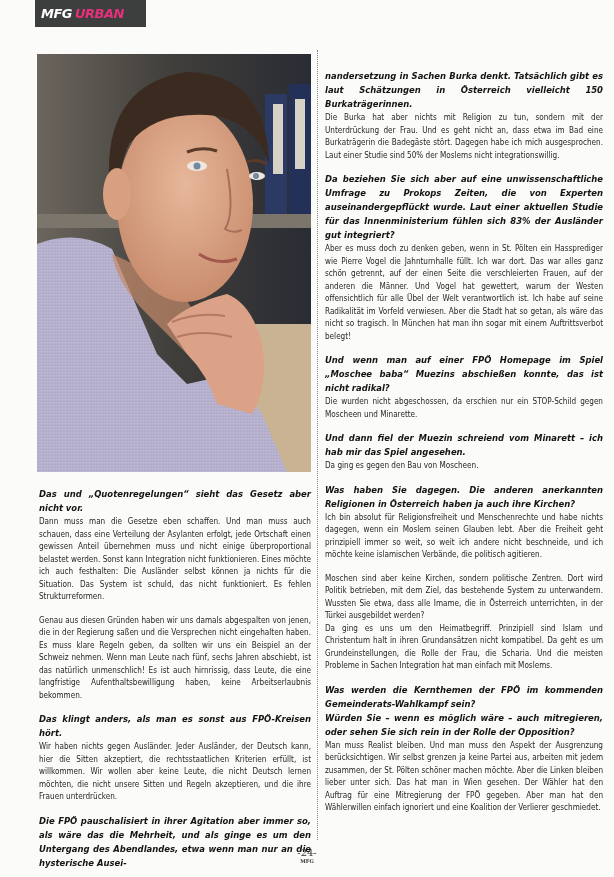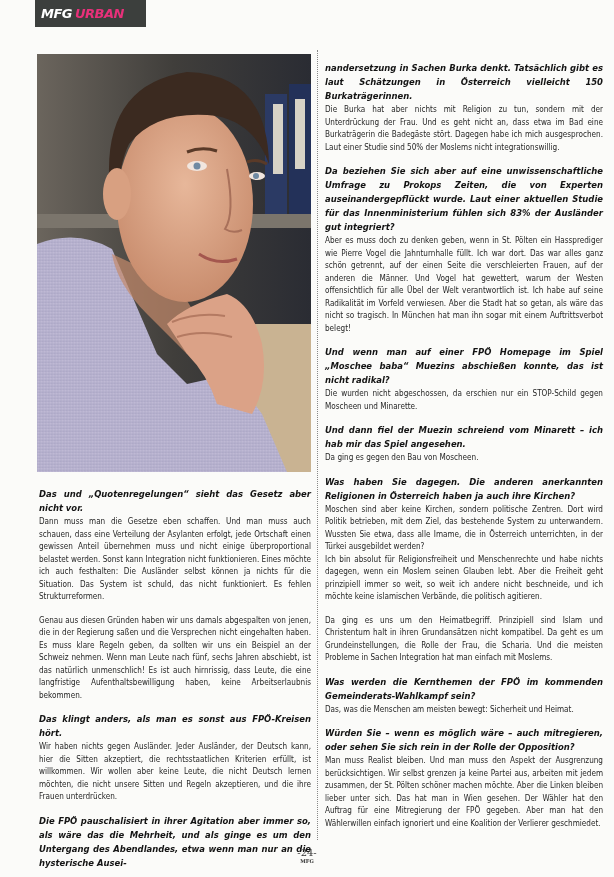--- a/index.html
+++ b/index.html
@@ -22,21 +22,21 @@
     position: absolute; left: 317px; top: 50px; height: 790px; border-left: 1px dotted #888;
   }
   .col {
     position: absolute; font-size: 8.1px; line-height: 12.5px; text-align: justify;
   }
   .col-left { left: 39px; top: 487px; width: 272px; }
   .col-right { left: 325px; top: 53px; width: 278px; }
   .q { font-weight: bold; font-style: italic; font-size: 9.4px; line-height: 14px; color: #141414; }
   .a { margin-bottom: 11px; color: #262626; }
   .a.last { margin-bottom: 6px; }
-  .q.cont { margin-top: 8px; }
+  .q.cont { margin-top: 16px; }
   .footer {
     position: absolute; left: 0; width: 614px; top: 848px; text-align: center;
     font-family: "DejaVu Serif", serif; color: #333;
   }
   .footer .pg { font-size: 10px; font-weight: normal; line-height: 10px; }
   .footer .mag { font-size: 5px; font-weight: bold; line-height: 6px; }
 </style>
 </head>
 <body>
 
@@ -113,27 +113,26 @@
   <div class="q">Da beziehen Sie sich aber auf eine unwissenschaftliche Umfrage zu Prokops Zeiten, die von Experten auseinandergepflückt wurde. Laut einer aktuellen Studie für das Innenministerium fühlen sich 83% der Ausländer gut integriert?</div>
   <div class="a">Aber es muss doch zu denken geben, wenn in St. Pölten ein Hassprediger wie Pierre Vogel die Jahnturnhalle füllt. Ich war dort. Das war alles ganz schön getrennt, auf der einen Seite die verschleierten Frauen, auf der anderen die Männer. Und Vogel hat gewettert, warum der Westen offensichtlich für alle Übel der Welt verantwortlich ist. Ich habe auf seine Radikalität im Vorfeld verwiesen. Aber die Stadt hat so getan, als wäre das nicht so tragisch. In München hat man ihn sogar mit einem Auftrittsverbot belegt!</div>
 
   <div class="q">Und wenn man auf einer FPÖ Homepage im Spiel „Moschee baba“ Muezins abschießen konnte, das ist nicht radikal?</div>
   <div class="a">Die wurden nicht abgeschossen, da erschien nur ein STOP-Schild gegen Moscheen und Minarette.</div>
 
   <div class="q">Und dann fiel der Muezin schreiend vom Minarett – ich hab mir das Spiel angesehen.</div>
   <div class="a">Da ging es gegen den Bau von Moscheen.</div>
 
   <div class="q">Was haben Sie dagegen. Die anderen anerkannten Religionen in Österreich haben ja auch ihre Kirchen?</div>
+  <div class="a">Ich bin absolut für Religionsfreiheit und Menschenrechte und habe nichts dagegen, wenn ein Moslem seinen Glauben lebt. Aber die Freiheit geht prinzipiell immer so weit, so weit ich andere nicht beschneide, und ich möchte keine islamischen Verbände, die politisch agitieren.</div>
   <div class="a" style="margin-bottom:0">Moschen sind aber keine Kirchen, sondern politische Zentren. Dort wird Politik betrieben, mit dem Ziel, das bestehende System zu unterwandern. Wussten Sie etwa, dass alle Imame, die in Österreich unterrichten, in der Türkei ausgebildet werden?</div>
-  <div class="a">Ich bin absolut für Religionsfreiheit und Menschenrechte und habe nichts dagegen, wenn ein Moslem seinen Glauben lebt. Aber die Freiheit geht prinzipiell immer so weit, so weit ich andere nicht beschneide, und ich möchte keine islamischen Verbände, die politisch agitieren.</div>
 
   <div class="a">Da ging es uns um den Heimatbegriff. Prinzipiell sind Islam und Christentum halt in ihren Grundansätzen nicht kompatibel. Da geht es um Grundeinstellungen, die Rolle der Frau, die Scharia. Und die meisten Probleme in Sachen Integration hat man einfach mit Moslems.</div>
 
   <div class="q">Was werden die Kernthemen der FPÖ im kommenden Gemeinderats-Wahlkampf sein?</div>
-  <div class="a">Das, was die Menschen am meisten bewegt: Sicherheit und Heimat.</div>
 
   <div class="q">Würden Sie – wenn es möglich wäre – auch mitregieren, oder sehen Sie sich rein in der Rolle der Opposition?</div>
   <div class="a last">Man muss Realist bleiben. Und man muss den Aspekt der Ausgrenzung berücksichtigen. Wir selbst grenzen ja keine Partei aus, arbeiten mit jedem zusammen, der St. Pölten schöner machen möchte. Aber die Linken bleiben lieber unter sich. Das hat man in Wien gesehen. Der Wähler hat den Auftrag für eine Mitregierung der FPÖ gegeben. Aber man hat den Wählerwillen einfach ignoriert und eine Koalition der Verlierer geschmiedet.</div>
 </div>
 
 <div class="footer">
   <div class="pg">-24-</div>
   <div class="mag">MFG</div>
 </div>
 

